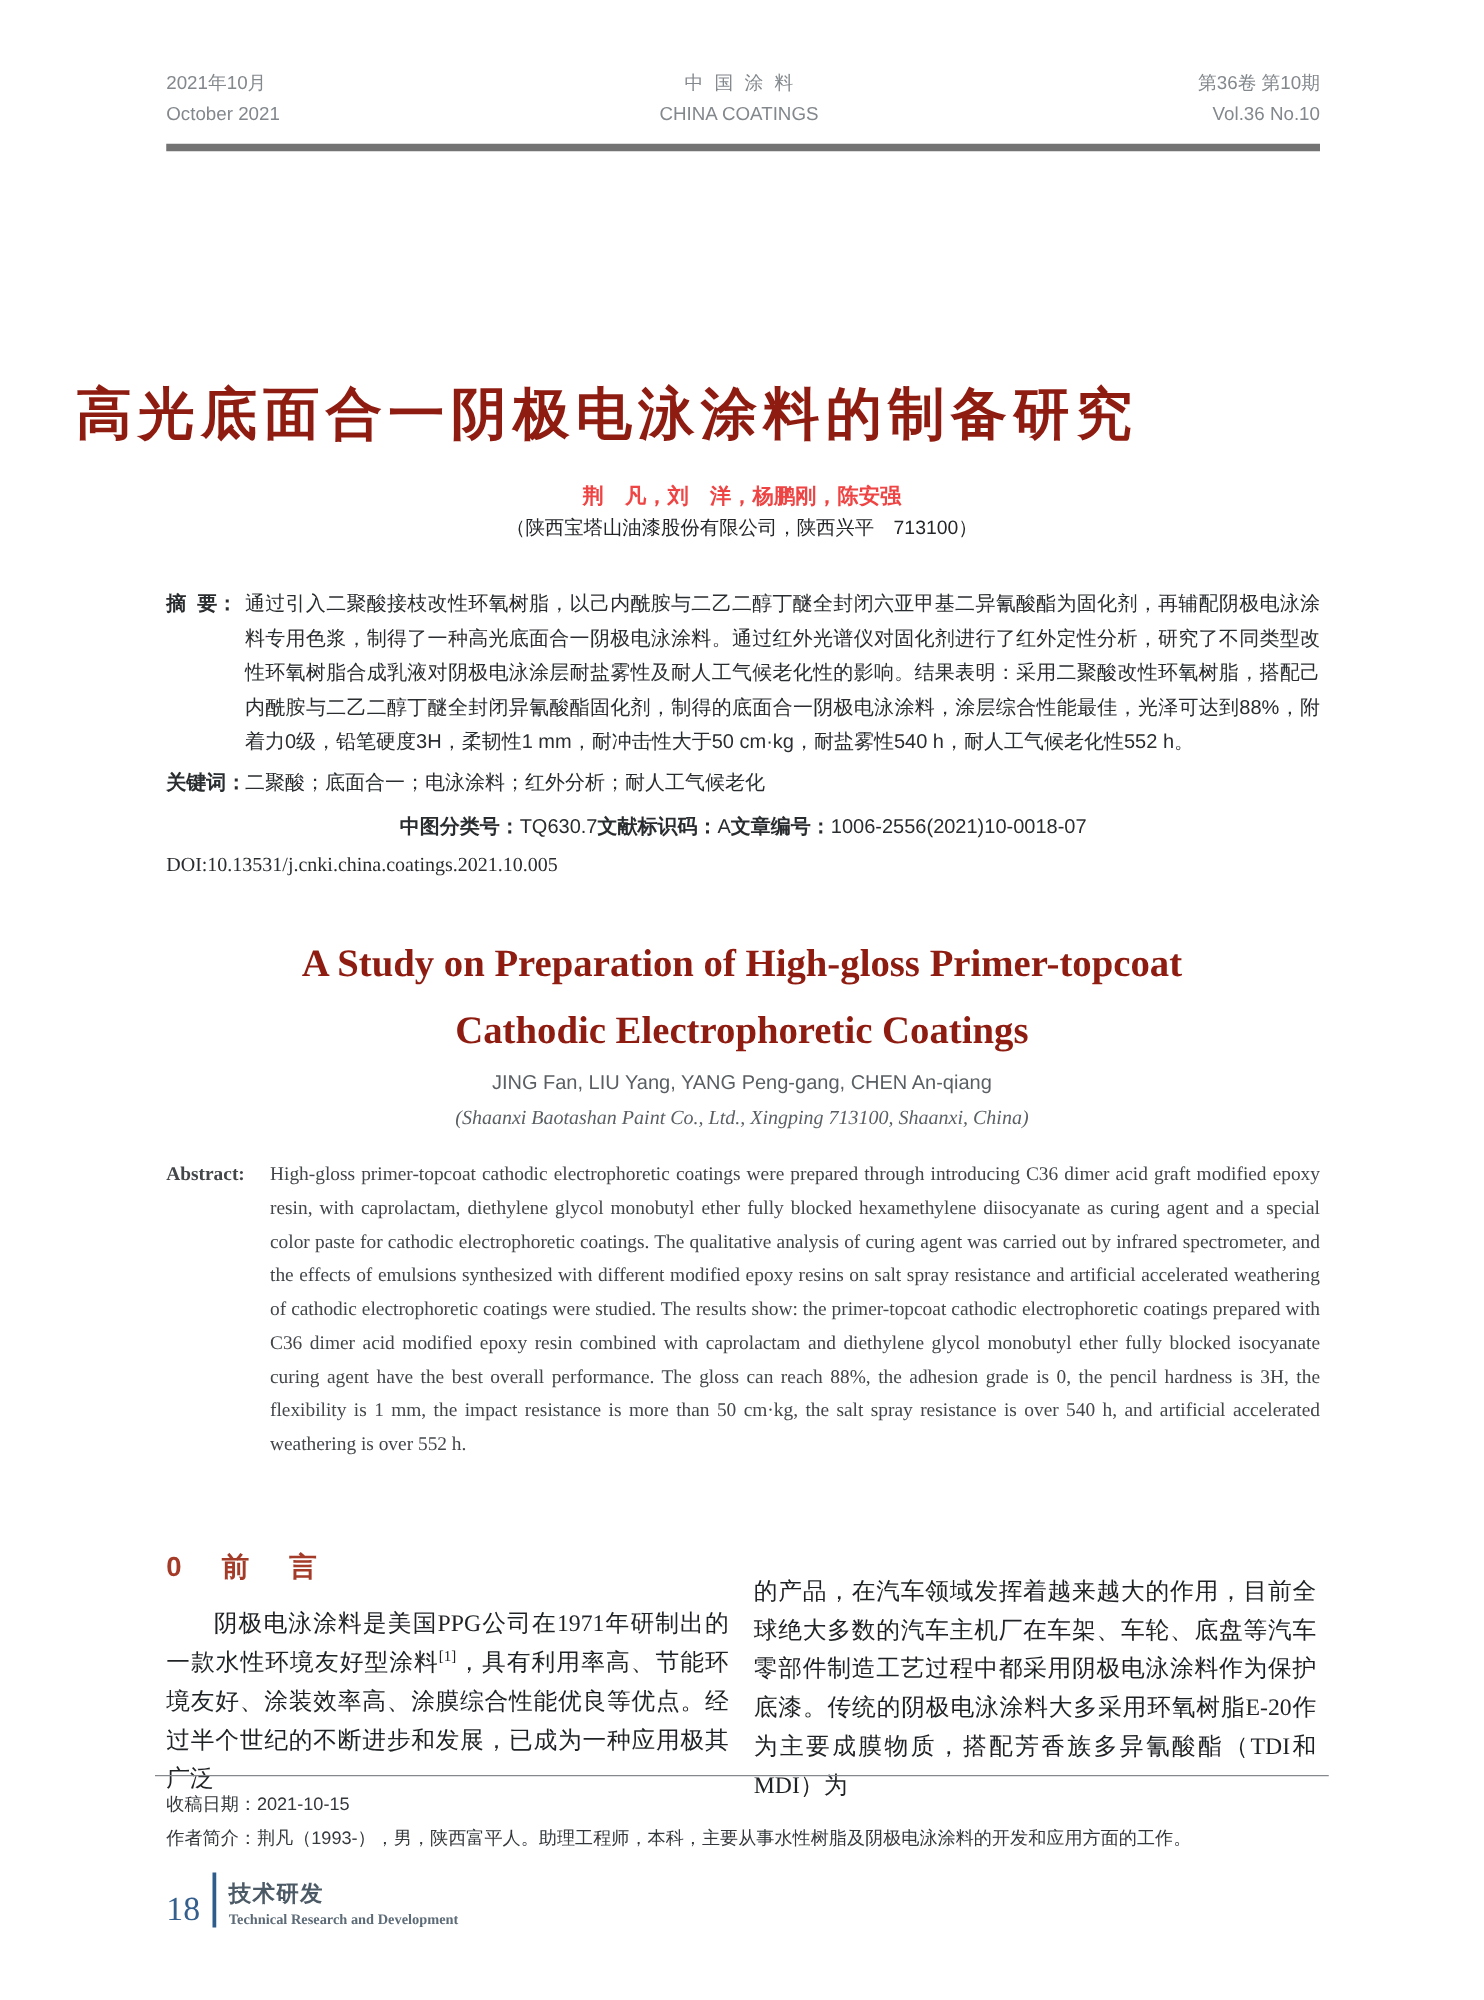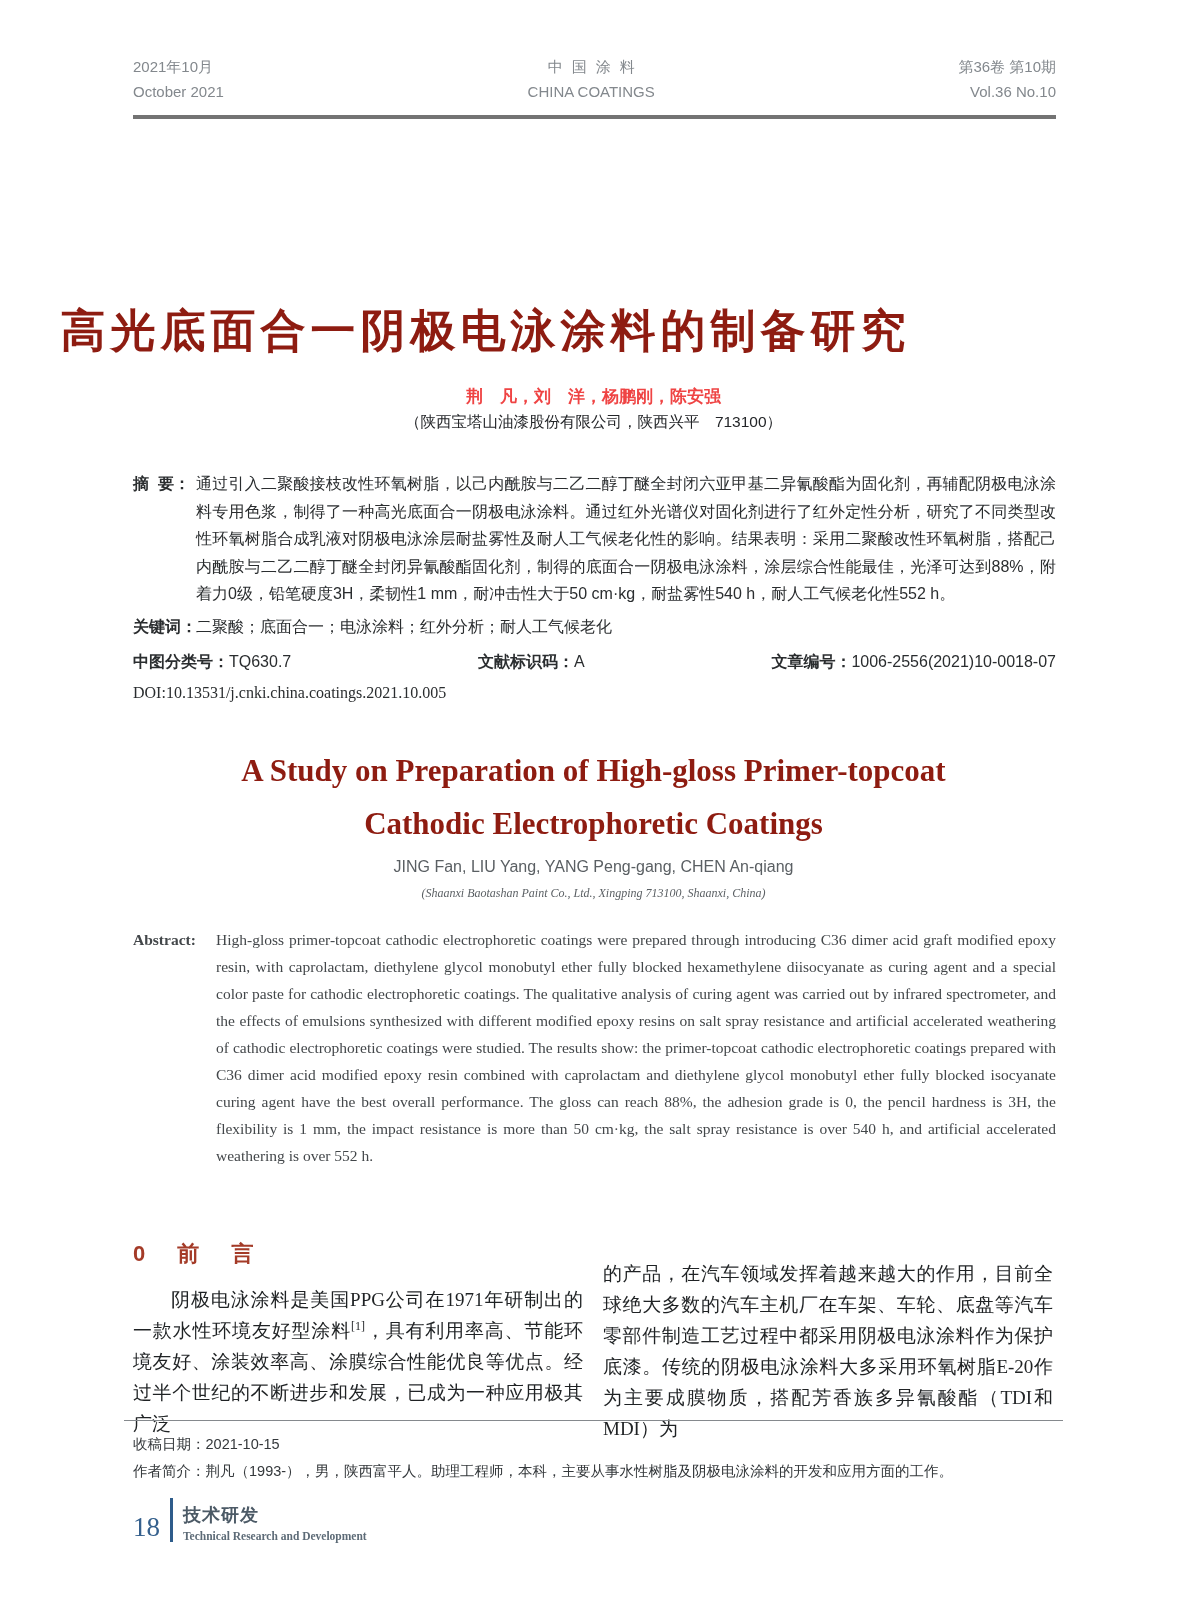--- a/index.html
+++ b/index.html
@@ -11,21 +11,21 @@
     position:relative;
     overflow:hidden;
   }
   .abs { position:absolute; }
 
   
   .header {
     left:133px; top:54px; width:923px;
     display:flex; justify-content:space-between; align-items:flex-start;
     color:#83888d; font-size:15px; line-height:25px;
-    padding-bottom:11px; border-bottom:4px solid #737373;
+    padding-bottom:11px; border-bottom:6px solid #737373;
   }
   .h-center { text-align:center; }
   .h-center .cn { letter-spacing:9px; padding-left:9px; }
   .h-right { text-align:right; }
 
   
   .title-cn {
     left:0; top:301px; width:971px; text-align:center;
     font-size:45px; font-weight:700; color:#8e1c11; letter-spacing:5px;
   }
@@ -38,21 +38,21 @@
     font-size:15.5px; color:#232528;
   }
 
   
   .cn-block { left:133px; top:470px; width:923px; color:#2a2d2f; }
   .hang { position:relative; text-align:justify; }
   .hang .hang-label { position:absolute; left:0; top:0; font-weight:700; white-space:pre; }
   .abs-cn { padding-left:63px; font-size:16px; line-height:27.5px; }
   .kw-cn  { padding-left:63px; font-size:16px; line-height:27.5px; margin-top:5px; }
   .class-row {
-    margin-top:9px; display:flex; justify-content:space-between;
+    margin-top:9px; display:flex; justify-content:center;
     font-size:16px; line-height:26px;
   }
   .class-row b { font-weight:700; }
   .doi {
     margin-top:9px; font-family:"Liberation Serif","DejaVu Serif",serif;
     font-size:16px; color:#2a2d2f;
   }
 
   
   .title-en {
@@ -61,21 +61,21 @@
     font-weight:700; font-size:31px; line-height:53px; color:#8e1c11;
   }
   .title-en span { display:inline-block; max-width:820px; }
   .authors-en {
     left:0; top:858px; width:1187px; text-align:center;
     font-size:16px; color:#5a5f63;
   }
   .affil-en {
     left:0; top:886px; width:1187px; text-align:center;
     font-family:"Liberation Serif","DejaVu Serif",serif;
-    font-style:italic; font-size:12px; color:#5a5f63;
+    font-style:italic; font-size:16px; color:#5a5f63;
   }
 
   
   .en-block {
     left:133px; top:926px; width:923px;
     font-family:"Liberation Serif","DejaVu Serif",serif;
     font-size:15.5px; line-height:27px; color:#43474a;
   }
   .abs-en { padding-left:83px; }
   .kw-en  { padding-left:83px; margin-top:3px; }

